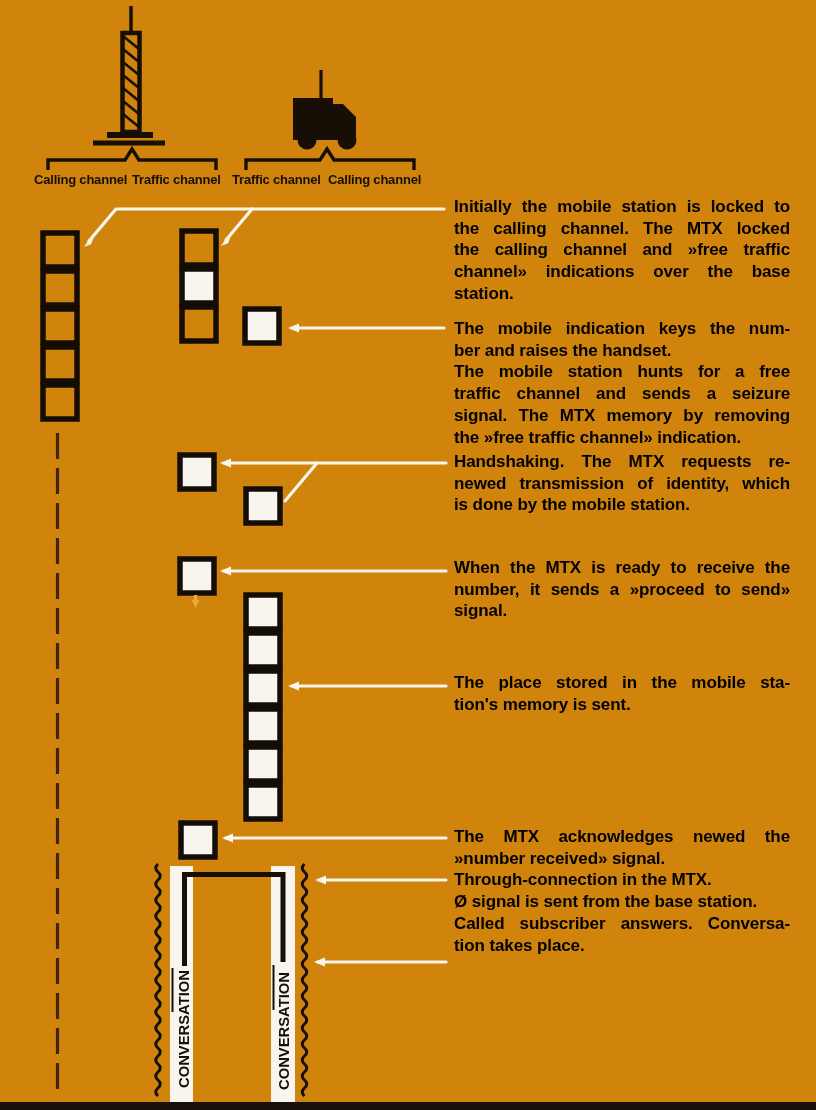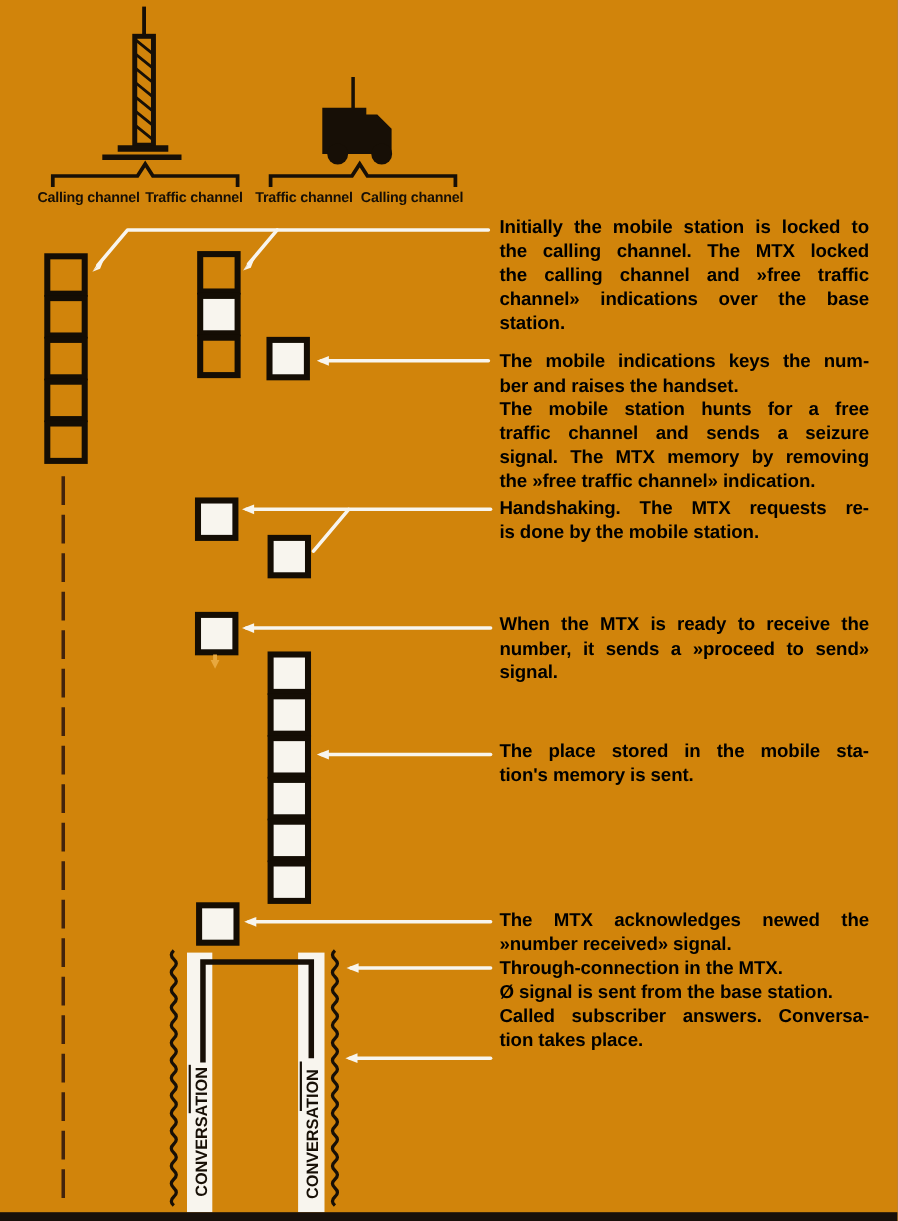--- a/index.html
+++ b/index.html
@@ -135,30 +135,31 @@
 
   <div class="tblock" style="top:196px;">
     <div class="tl j">Initially the mobile station is locked to</div>
     <div class="tl j">the calling channel. The MTX locked</div>
     <div class="tl j">the calling channel and »free traffic</div>
     <div class="tl j">channel» indications over the base</div>
     <div class="tl">station.</div>
   </div>
 
   <div class="tblock" style="top:318px;">
-    <div class="tl j">The mobile indications keys the num-</div>
+    <div class="tl j">The mobile indication keys the num-</div>
     <div class="tl">ber and raises the handset.</div>
     <div class="tl j">The mobile station hunts for a free</div>
     <div class="tl j">traffic channel and sends a seizure</div>
     <div class="tl j">signal. The MTX memory by removing</div>
     <div class="tl">the »free traffic channel» indication.</div>
   </div>
 
   <div class="tblock" style="top:451px;">
     <div class="tl j">Handshaking. The MTX requests re-</div>
+    <div class="tl j">newed transmission of identity, which</div>
     <div class="tl">is done by the mobile station.</div>
   </div>
 
   <div class="tblock" style="top:557px;">
     <div class="tl j">When the MTX is ready to receive the</div>
     <div class="tl j">number, it sends a »proceed to send»</div>
     <div class="tl">signal.</div>
   </div>
 
   <div class="tblock" style="top:672px;">

